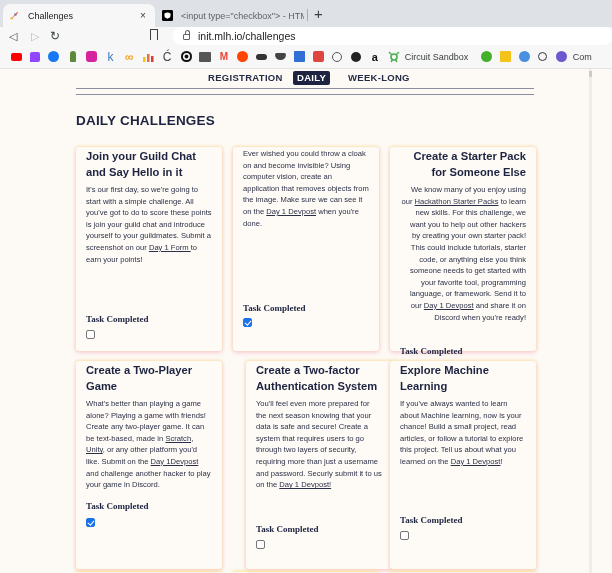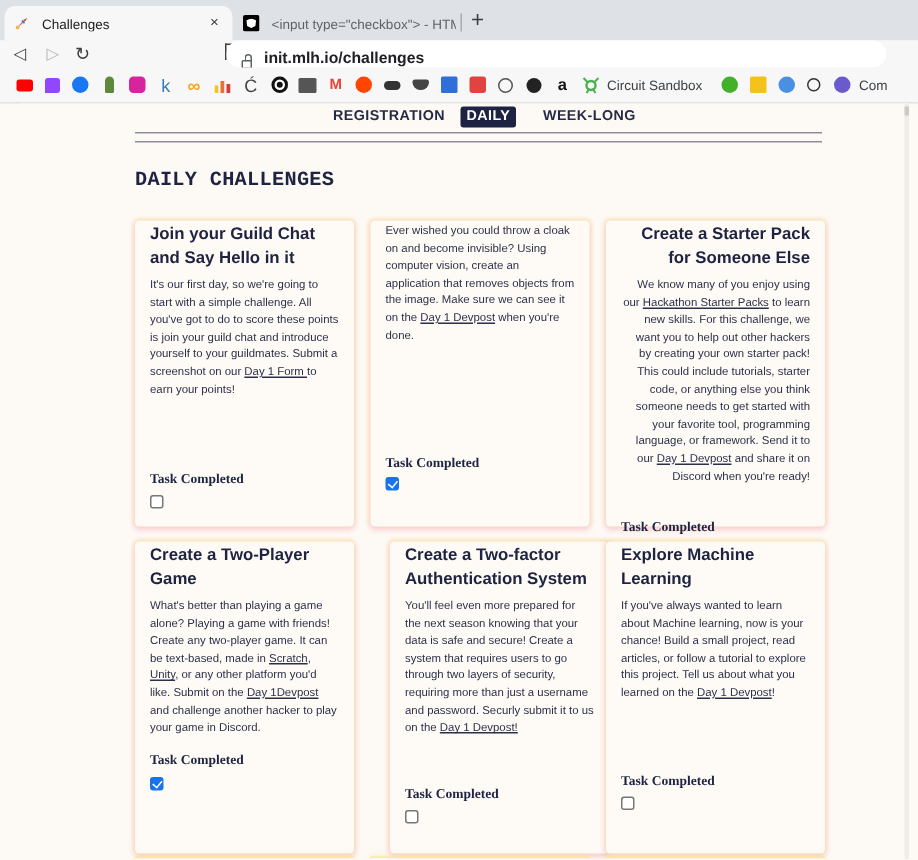--- a/index.html
+++ b/index.html
@@ -13,43 +13,43 @@
   .tab.inactive { left: 158px; width: 150px; padding: 0 4px; color: #5f6368; }
   .tab .favicon { width: 11px; height: 11px; margin-right: 8px; flex-shrink: 0; }
   .tab .title { flex: 1; white-space: nowrap; overflow: hidden; }
   .tab .close { font-size: 10px; color: #3c4043; width: 12px; text-align: center; }
   .tab-sep { position: absolute; left: 307px; top: 9px; width: 1px; height: 12px; background: #a9abae; }
   .newtab { position: absolute; left: 314px; top: 5px; font-size: 15px; color: #3c4043; line-height: 18px; }
 
   .toolbar { position: absolute; left: 0; top: 27px; width: 612px; height: 18px; background: #f7f7f7; }
   .navbtn { position: absolute; top: 1px; font-size: 11px; color: #3c4043; line-height: 16px; }
   .bookmark-star { position: absolute; left: 150px; top: 2px; width: 8px; height: 11px; border: 1.3px solid #3c4043; border-bottom: none; }
-  .omnibox { position: absolute; left: 151px; top: 0; width: 440px; height: 18px; background: #ffffff; border-radius: 9px; display: flex; align-items: flex-end; padding-left: 10px; font-size: 10.5px; color: #202124; font-weight: bold; }
+  .omnibox { position: absolute; left: 173px; top: 0; width: 440px; height: 18px; background: #ffffff; border-radius: 9px; display: flex; align-items: center; padding-left: 10px; font-size: 10.5px; color: #202124; }
   .lock { width: 7px; height: 6px; border: 1.2px solid #5f6368; border-radius: 1px; margin-right: 8px; position: relative; top: 1px; }
   .lock::before { content: ""; position: absolute; left: 0.5px; top: -5px; width: 3px; height: 4px; border: 1.2px solid #5f6368; border-bottom: none; border-radius: 3px 3px 0 0; }
 
   .bookmarks { position: absolute; left: 0; top: 45px; width: 612px; height: 24px; background: #f7f7f7; border-bottom: 1px solid #e2e2e2; display: flex; align-items: center; padding-left: 8px; gap: 0; }
   .bm { width: 16px; height: 16px; margin-right: 2.9px; display: flex; align-items: center; justify-content: center; flex-shrink: 0; font-size: 10px; font-weight: bold; }
   .bm i { display: block; border-radius: 2px; }
   .bm-label { font-size: 9px; color: #3c4043; margin-right: 10px; white-space: nowrap; }
 
   
-  .page { position: absolute; left: 0; top: 69px; width: 592px; height: 504px; background: #fdfaf5; overflow: hidden; margin-left: 14px; }
+  .page { position: absolute; left: 0; top: 69px; width: 592px; height: 504px; background: #fdfaf5; overflow: hidden; }
   .scrollbar { position: absolute; right: 0; top: 0; width: 3px; height: 504px; background: #efede8; }
   .scrollbar-thumb { position: absolute; right: 0; top: 2px; width: 3px; height: 6px; background: #cfcbc4; }
 
   .subnav { position: absolute; left: 0; top: 0; width: 612px; height: 18px; display: flex; justify-content: center; gap: 0; }
   .subnav-item { font-size: 9.5px; font-weight: bold; letter-spacing: 0.3px; color: #252b46; height: 14px; line-height: 14px; padding: 0 5px; margin: 2px 0 0 0; }
   .subnav-item.reg { position: absolute; left: 203px; }
   .subnav-item.daily { position: absolute; left: 293px; background: #1d2340; color: #fff; border-radius: 2px; padding: 0 4px; }
   .subnav-item.week { position: absolute; left: 343px; }
   .rule1 { position: absolute; left: 76px; top: 19px; width: 458px; height: 1px; background: #8b8f9d; }
   .rule2 { position: absolute; left: 76px; top: 25px; width: 458px; height: 1px; background: #8b8f9d; }
 
-  .section-title { position: absolute; left: 76px; top: 44px; font-size: 13.5px; font-weight: bold; color: #1d2340; letter-spacing: 0.2px; font-family: Liberation Mono, monospace; }
+  .section-title { position: absolute; left: 76px; top: 44px; font-size: 13.5px; font-weight: bold; color: #1d2340; letter-spacing: 0.2px; }
 
   .card { position: absolute; width: 146px; background: #fefbf6; border-radius: 3px;
           box-shadow: 0 -1px 3px rgba(250,228,150,0.55), 0 2px 4px rgba(246,178,196,0.55), 1px 0 3px rgba(248,205,175,0.35), -1px 0 3px rgba(248,205,175,0.35);
           padding: 1px 10px 0 10px; }
   .card h3 { font-size: 11.2px; font-weight: bold; line-height: 16px; color: #1d2340; margin-bottom: 4px; }
   .card p { font-size: 7.6px; line-height: 11.6px; color: #2b3048; }
   .card p a { color: #2b3048; text-decoration: underline; }
   .task-label { position: absolute; left: 10px; font-size: 9px; font-weight: bold; color: #1d2340; font-family: Liberation Serif, serif; }
   .cb { position: absolute; left: 10px; width: 9px; height: 9px; border: 1px solid #767676; border-radius: 2px; background: #fff; }
   .cb.checked { background: #1a73e8; border-color: #1a73e8; }

